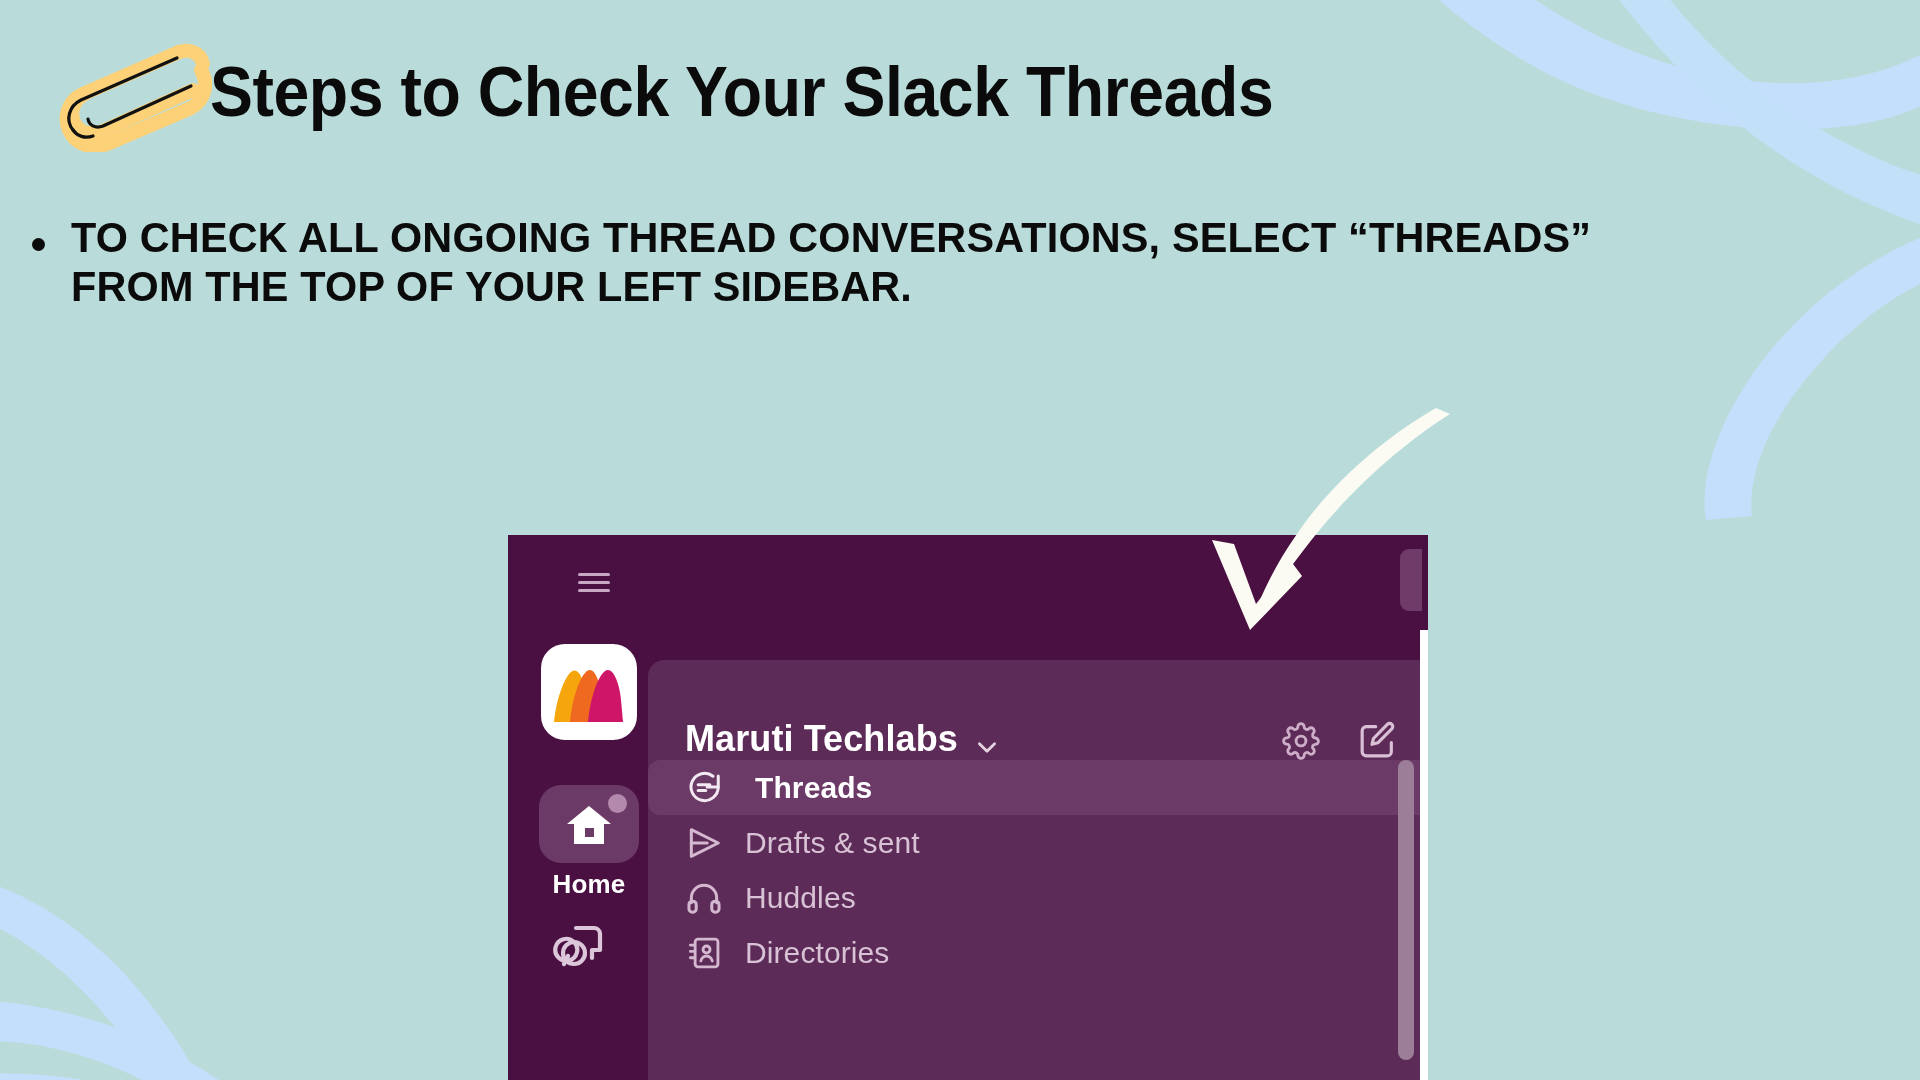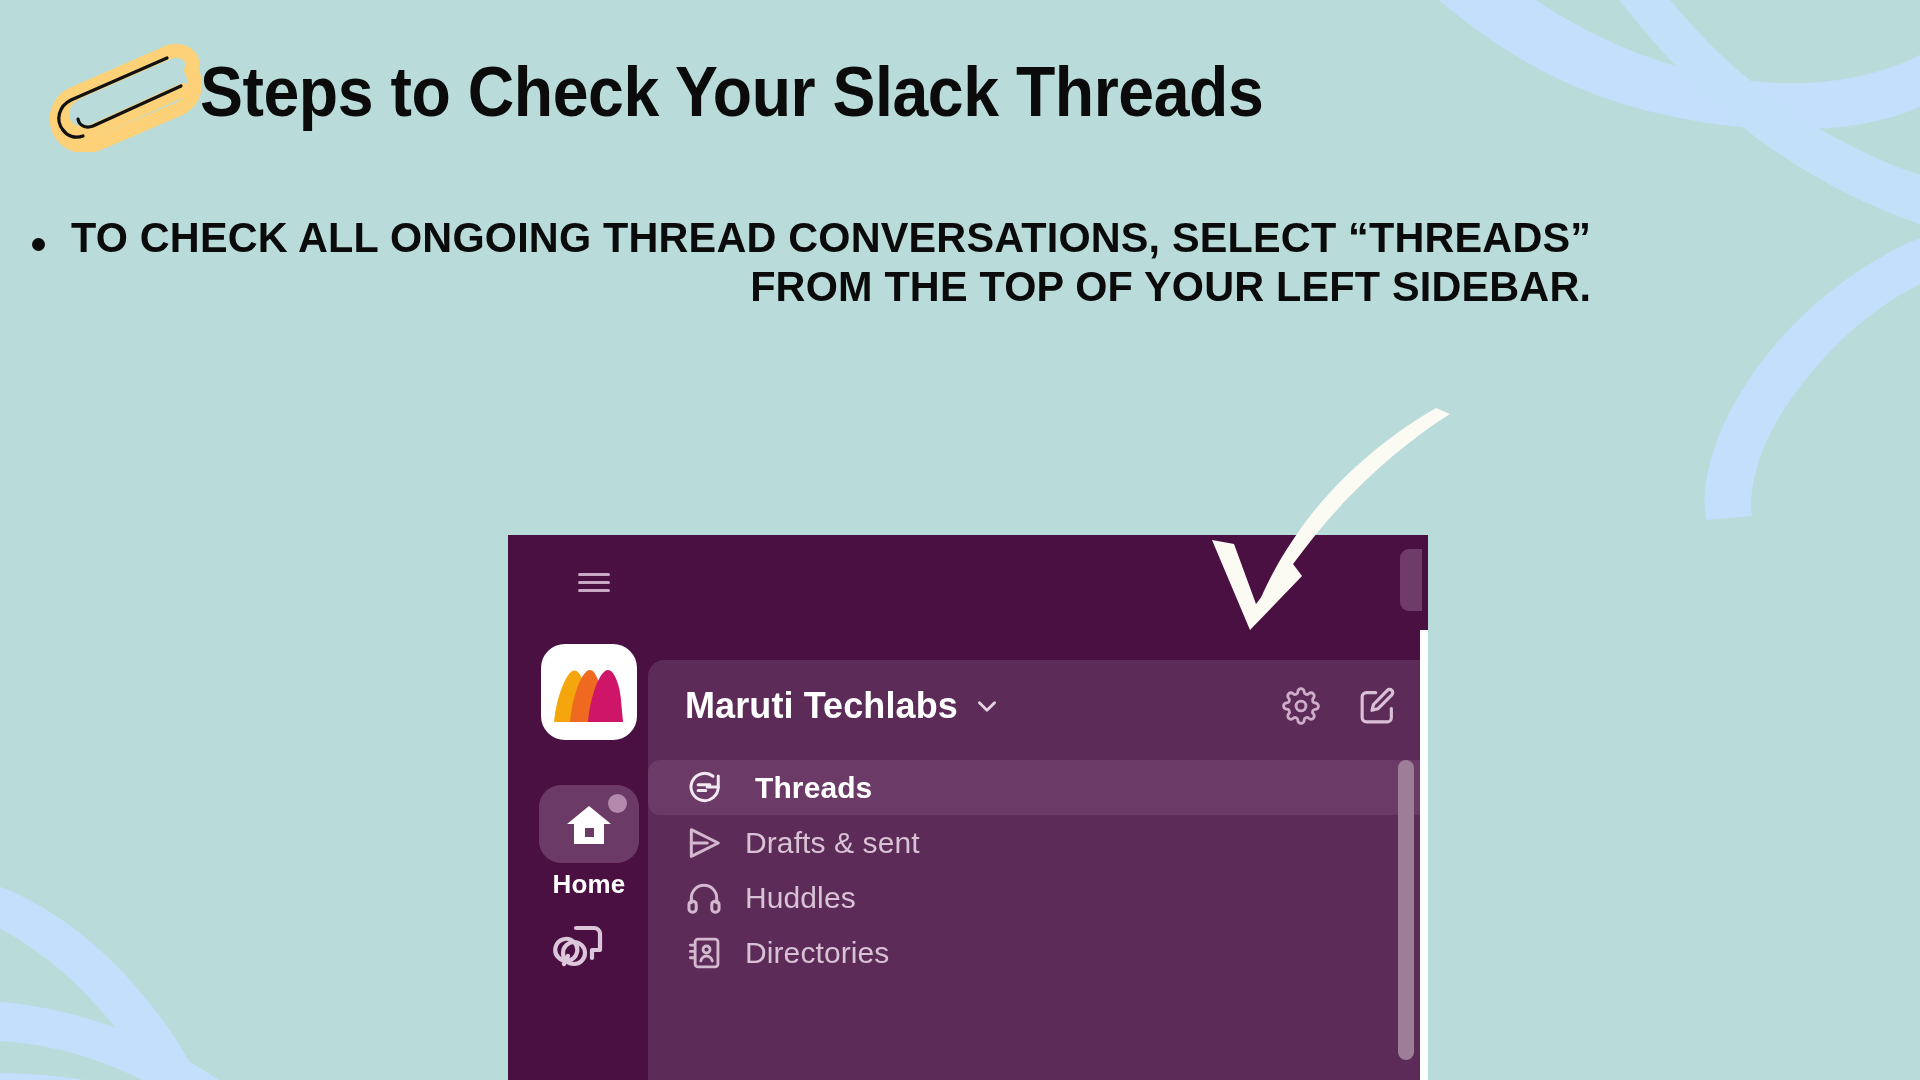--- a/index.html
+++ b/index.html
@@ -12,40 +12,40 @@
     font-family: "Liberation Sans", sans-serif;
     position: relative;
   }
 
   
   #bg-decor { position:absolute; inset:0; width:1920px; height:1080px; }
 
   
   #title-row {
     position: absolute;
-    left: 41px; top: 38px;
+    left: 51px; top: 38px;
     height: 108px;
     display: flex; align-items: center;
   }
   #paperclip-icon { width: 165px; height: 120px; margin-right: -6px; flex: none; }
   #page-title {
     font-size: 70px;
     font-weight: 700;
     color: #0b0b0b;
     letter-spacing: -0.5px;
     font-family: "Liberation Sans Narrow", "Liberation Sans", sans-serif;
     transform: scaleX(0.92);
     transform-origin: left center;
     white-space: nowrap;
     line-height: 1;
   }
 
   
   #bullets { position: absolute; left: 22px; top: 214px; width: 1890px; }
-  .bullet-item { display: flex; align-items: flex-start; margin-bottom: 52px; text-align: right; }
+  .bullet-item { display: flex; align-items: flex-start; margin-bottom: 52px; }
   .bullet-dot {
     flex: none;
     width: 13px; height: 13px;
     border-radius: 50%;
     background: #0b0b0b;
     margin: 24px 26px 0 10px;
   }
   .bullet-text {
     font-size: 42px;
     font-weight: 700;
@@ -138,22 +138,22 @@
   
   #slack-sidebar {
     position: absolute; left: 140px; top: 125px;
     width: 780px; height: 420px;
     background: #5d2b57;
     border-radius: 16px 0 0 0;
     overflow: hidden;
   }
   #sidebar-header {
     height: 100px;
-    display: flex; align-items: center;
-    padding: 0 24px 8px 37px;
+    display: flex; align-items: flex-end;
+    padding: 0 24px 0 37px;
   }
   #workspace-name {
     font-size: 36px; font-weight: 700; color: #ffffff;
     letter-spacing: .1px; white-space: nowrap;
   }
   #workspace-chevron-icon { width: 26px; height: 26px; color:#e4d2e1; margin-left: 16px; flex:none; }
   #sidebar-header-spacer { flex: 1; }
   #settings-icon { width: 38px; height: 38px; color:#cdaec9; margin-right: 38px; flex:none; }
   #compose-icon  { width: 40px; height: 40px; color:#d9c0d6; flex:none; margin-right: 6px; }
 

